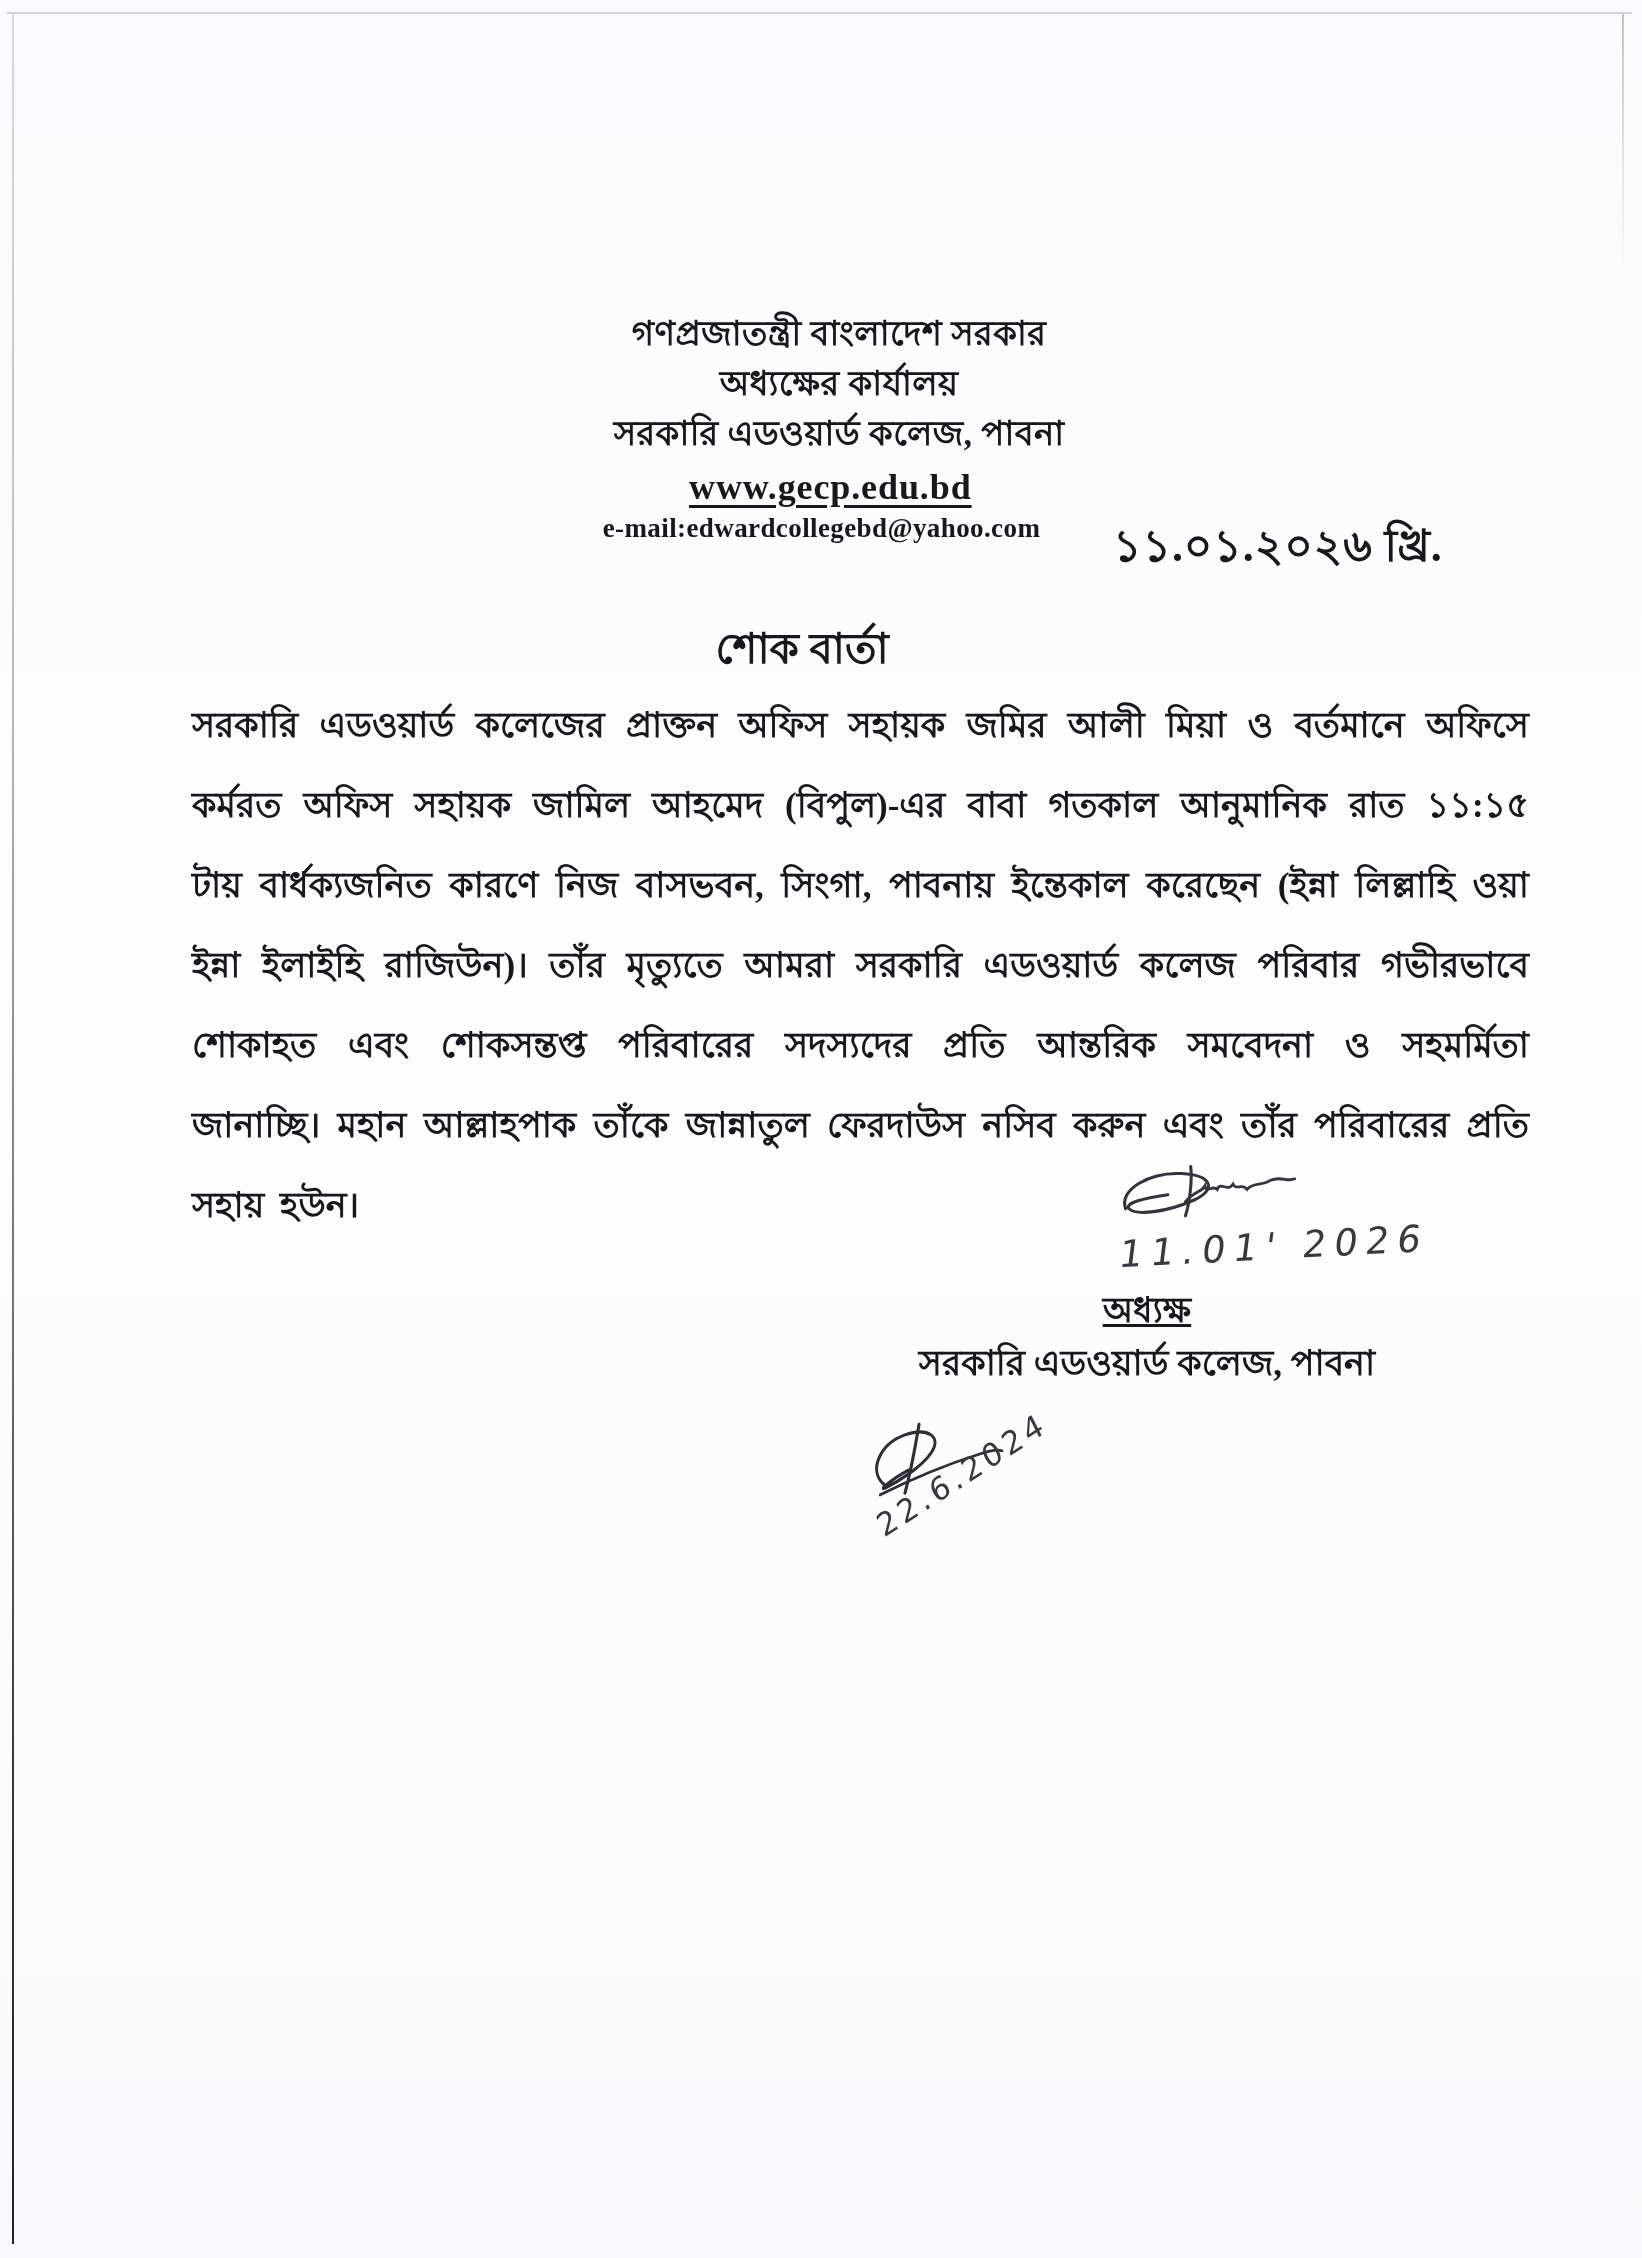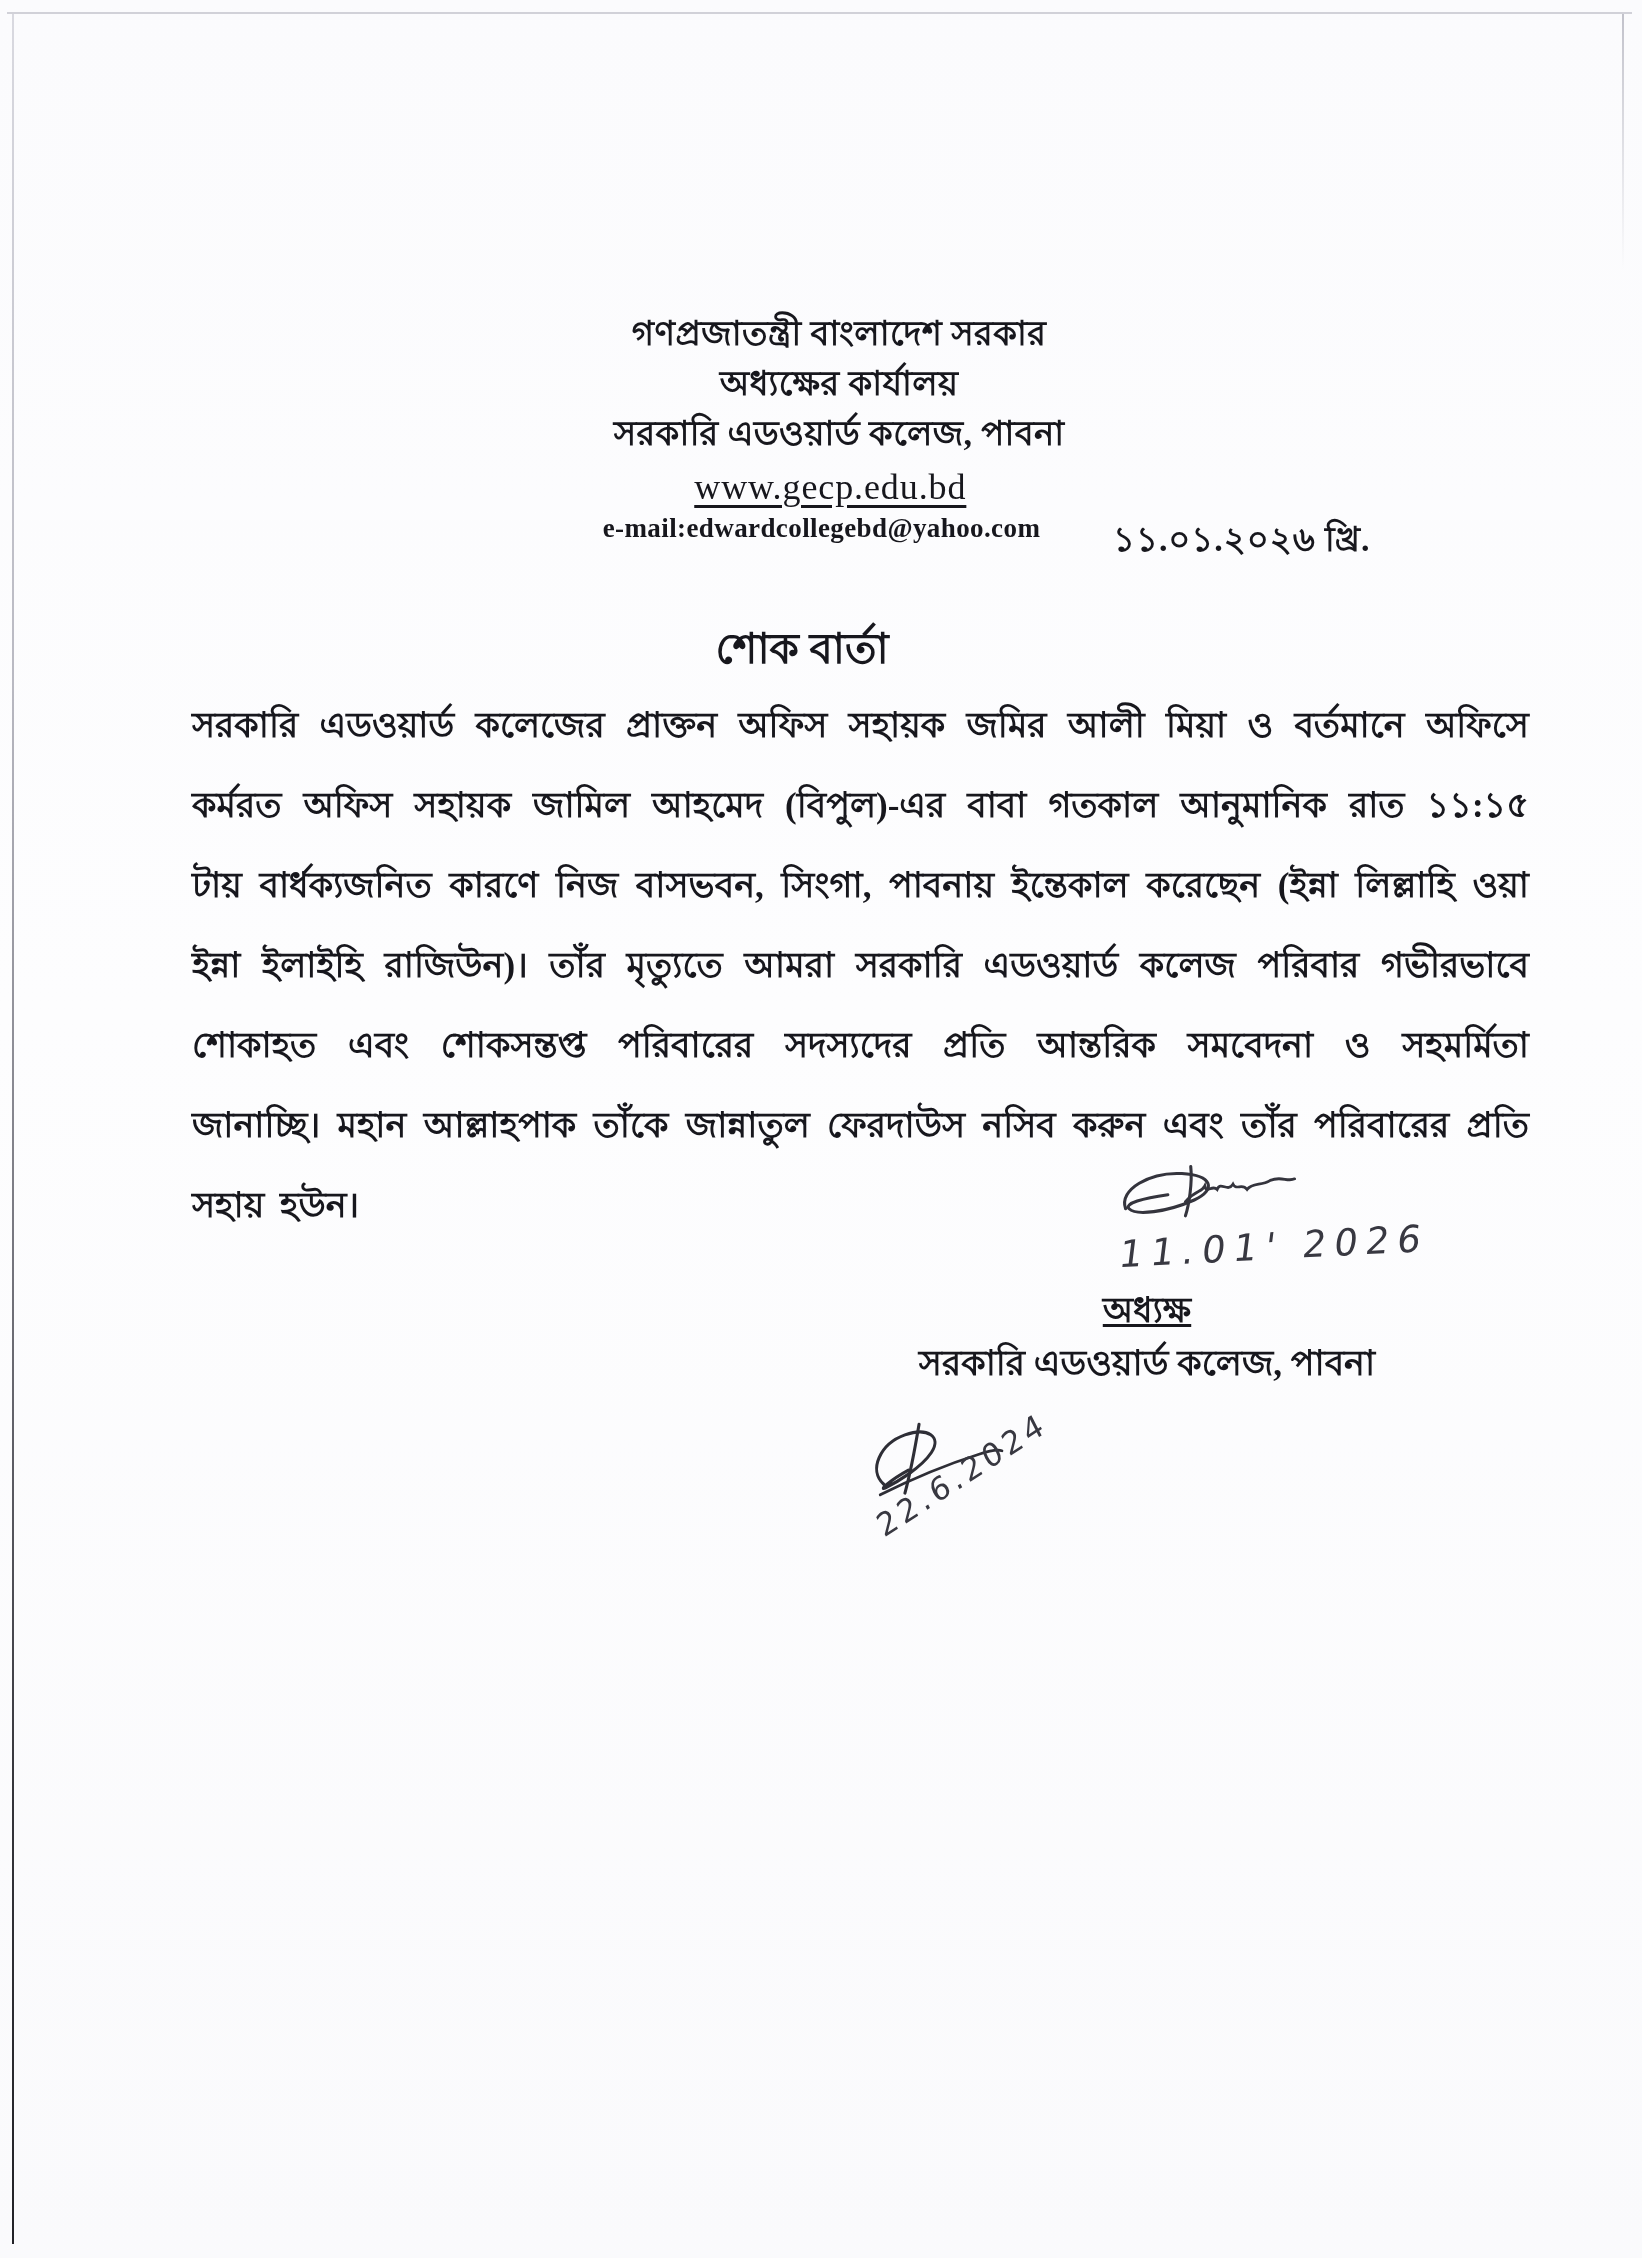--- a/index.html
+++ b/index.html
@@ -28,31 +28,31 @@
     position: absolute; top: 309px; left: 0; width: 100%;
     text-align: center;
   }
   .header-line {
     font-size: 34px; font-weight: 600; line-height: 50px;
     letter-spacing: 0.4px;
     transform: translateX(17.6px);
   }
   .website {
     display: inline-block; margin-top: 7px;
-    font-size: 36px; font-weight: 400;
+    font-size: 36px; font-weight: 700;
     text-decoration: underline; text-underline-offset: 6.2px;
     letter-spacing: 0.9px; transform: translateX(8.8px);
   }
   .email {
     font-size: 27px; font-weight: 700; margin-top: 5.3px;
     letter-spacing: 0.4px; transform: translateX(0px);
   }
   .date-line {
     position: absolute; top: 513px; left: 1113px;
-    font-size: 34px; font-weight: 600; letter-spacing: 0.9px; font-family: Liberation Serif, serif;
+    font-size: 44px; font-weight: 600; letter-spacing: 0.9px; font-family: Liberation Serif, serif;
   }
   .doc-title {
     position: absolute; top: 616px; left: 0; width: 100%;
     text-align: center; font-size: 42px; font-weight: 700;
     transform: translateX(-19.4px);
   }
   .body-text {
     position: absolute; top: 686px; left: 164px; width: 1337px;
     font-size: 35px; font-weight: 600; line-height: 80px;
     text-align: justify; text-align-last: left;

